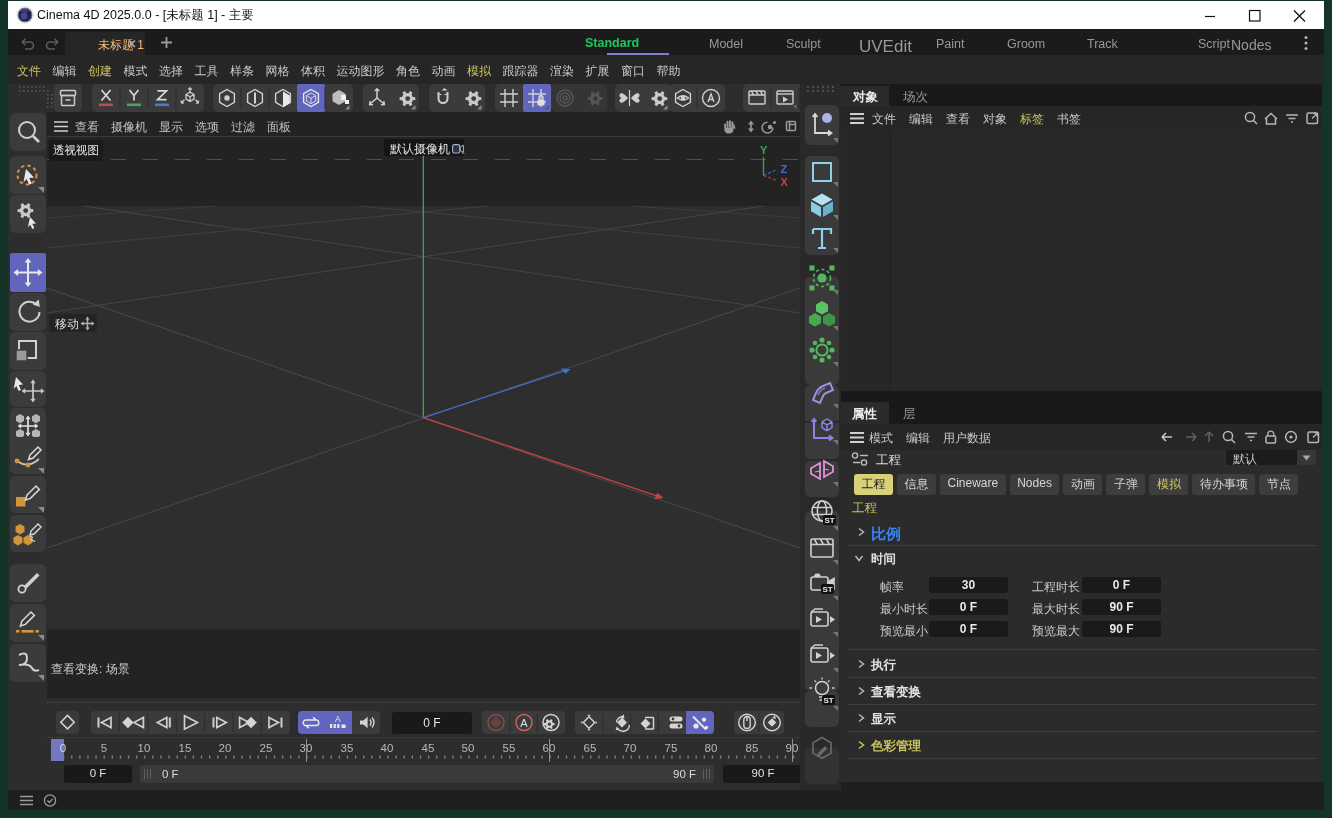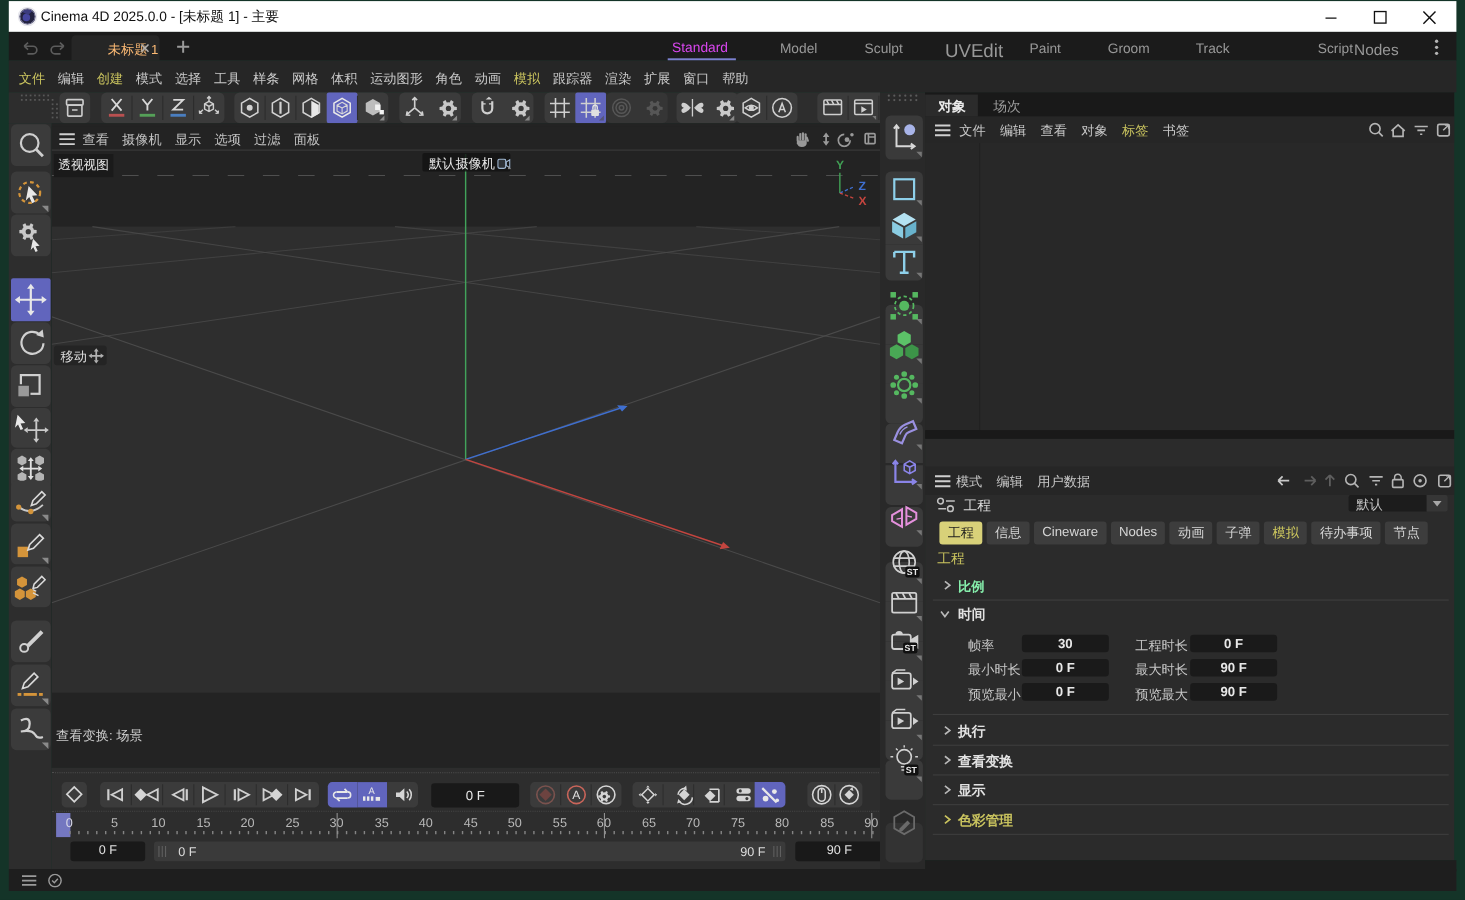--- a/index.html
+++ b/index.html
@@ -36,21 +36,21 @@
   </svg>
   <div class="abs" style="left:57px;top:3px;width:80px;height:23px;background:#262626;border-radius:4px 4px 0 0;">
     <div class="abs txt" style="left:9px;top:5px;font-size:12px;color:#fdba74;margin-left:24px;">未标题 1</div>
     <svg class="abs" style="left:62px;top:7px;" width="10" height="10" viewBox="0 0 10 10">
         <path d="M 1.5,1.5 L 8,8 M 8,1.5 L 1.5,8" stroke="#b0b0b0" stroke-width="1.4"></path>
       </svg>
   </div>
   <svg class="abs" style="left:152px;top:7px;" width="13" height="13" viewBox="0 0 13 13">
       <path d="M 6.5,1 L 6.5,12 M 1,6.5 L 12,6.5" stroke="#9a9a9a" stroke-width="1.8"></path>
     </svg>
-  <div class="abs txt" style="left:603px;top:7px;font-size:12.5px;color:#d946ef;font-weight:normal;">Standard</div>
+  <div class="abs txt" style="left:577px;top:7px;font-size:12.5px;color:#22c55e;font-weight:bold;">Standard</div>
   <div class="abs" style="left:599px;top:23.5px;width:62px;height:2.5px;background:#7b80cf;"></div>
   <div class="abs txt" style="left:701px;top:8px;font-size:12.5px;color:#989898;">Model</div>
   <div class="abs txt" style="left:778px;top:8px;font-size:12.5px;color:#989898;">Sculpt</div>
   <div class="abs txt" style="left:851px;top:8px;font-size:17px;color:#989898;">UVEdit</div>
   <div class="abs txt" style="left:928px;top:8px;font-size:12.5px;color:#989898;">Paint</div>
   <div class="abs txt" style="left:999px;top:8px;font-size:12.5px;color:#989898;">Groom</div>
   <div class="abs txt" style="left:1079px;top:8px;font-size:12.5px;color:#989898;">Track</div>
   <div class="abs txt" style="left:1190px;top:8px;font-size:12.5px;color:#989898;">Script</div>
   <div class="abs txt" style="left:1223px;top:8px;font-size:14px;color:#989898;">Nodes</div>
   <svg class="abs" style="left:1295px;top:6px;" width="6" height="16" viewBox="0 0 6 16">
@@ -835,20 +835,26 @@
         <path d="M 43,5 l 12,0 M 45.5,8.5 l 7,0 M 48,12 l 2,0"></path>
         <rect x="64" y="3" width="10.5" height="10.5" rx="1.5"></rect>
           <path d="M 69,8.5 L 73.5,4 M 70.5,3.6 l 3.4,0 l 0,3.4" stroke-width="1.3"></path>
       </g>
     </svg>
   </div>
   <div class="abs" style="left:0;top:46px;width:50px;height:261px;background:#272727;border-right:1px solid #212121;"></div>
   <div class="abs" style="left:0;top:307px;width:481px;height:8px;background:#191919;"></div>
 </div>
 <div class="abs" id="attrmgr" style="left:841px;top:399px;width:481px;height:383px;background:#2b2b2b;">
+  <div class="abs" style="left:0;top:0;width:481px;height:25px;background:#191919;">
+    <div class="abs" style="left:0;top:3px;width:48px;height:22px;background:#2b2b2b;">
+      <div class="abs txt" style="left:11px;top:4px;font-size:12.5px;color:#eaeaea;font-weight:bold;">属性</div>
+    </div>
+    <div class="abs txt" style="left:62px;top:7px;font-size:12.5px;color:#9a9a9a;">层</div>
+  </div>
   <div class="abs" style="left:0;top:25px;width:481px;height:26px;background:#262626;">
     <svg class="abs" style="left:8px;top:7px;" width="16" height="13" viewBox="0 0 16 13">
         <path d="M 1,2 h 14 M 1,6.5 h 14 M 1,11 h 14" stroke="#cfcfcf" stroke-width="1.8"></path>
       </svg>
     <div style="display:flex;gap:13px;padding-left:28px;padding-top:6px;font-size:12px;color:#c8c8c8;">
       <span class="txt">模式</span>
         <span class="txt">编辑</span>
         <span class="txt">用户数据</span>
     </div>
     <svg class="abs" style="left:315px;top:5px;" width="166" height="17" viewBox="0 0 166 17">
@@ -898,21 +904,21 @@
     <span class="txt" style="background:#3d3d3d;color:#d6d6d6;padding:1.5px 7.5px 2.5px;border-radius:3px;">子弹</span>
     <span class="txt" style="background:#3d3d3d;color:#cfc95e;padding:1.5px 7.5px 2.5px;border-radius:3px;">模拟</span>
     <span class="txt" style="background:#3d3d3d;color:#d6d6d6;padding:1.5px 7.5px 2.5px;border-radius:3px;">待办事项</span>
     <span class="txt" style="background:#3d3d3d;color:#d6d6d6;padding:1.5px 7.5px 2.5px;border-radius:3px;">节点</span>
   </div>
   <div class="abs txt" style="left:11px;top:101px;font-size:12.5px;color:#c9c35e;">工程</div>
 
   <svg class="abs" style="left:16px;top:128px;" width="8" height="10" viewBox="0 0 8 10">
       <path d="M 2,1.5 L 6.5,5 L 2,8.5" fill="none" stroke="#b8b8b8" stroke-width="1.5"></path>
     </svg>
-  <div class="abs txt" style="left:30px;top:126px;font-size:12px;font-weight:bold;color:#86efac;">比例</div>
+  <div class="abs txt" style="left:30px;top:126px;font-size:15px;font-weight:bold;color:#3b82f6;">比例</div>
   <div class="abs" style="left:7px;top:146px;width:469px;height:1px;background:#3e3e3e;"></div>
   <svg class="abs" style="left:13px;top:155px;" width="10" height="8" viewBox="0 0 10 8">
       <path d="M 1.5,2 L 5,6.5 L 8.5,2" fill="none" stroke="#b8b8b8" stroke-width="1.5"></path>
     </svg>
   <div class="abs txt" style="left:30px;top:152px;font-size:12.5px;font-weight:bold;color:#e2e2e2;">时间</div>
   <div class="abs txt" style="left:39px;top:180px;font-size:12px;color:#c8c8c8;">帧率</div>
   <div class="abs" style="left:88px;top:178px;width:79px;height:16px;background:#1a1a1a;border-radius:3px;font-size:12px;font-weight:bold;color:#e8e8e8;text-align:center;padding-top:0.5px;">30</div>
   <div class="abs txt" style="left:191px;top:180px;font-size:12px;color:#c8c8c8;">工程时长</div>
   <div class="abs" style="left:241px;top:178px;width:79px;height:16px;background:#1a1a1a;border-radius:3px;font-size:12px;font-weight:bold;color:#e8e8e8;text-align:center;padding-top:0.5px;">0 F</div>
   <div class="abs txt" style="left:39px;top:202px;font-size:12px;color:#c8c8c8;">最小时长</div>

